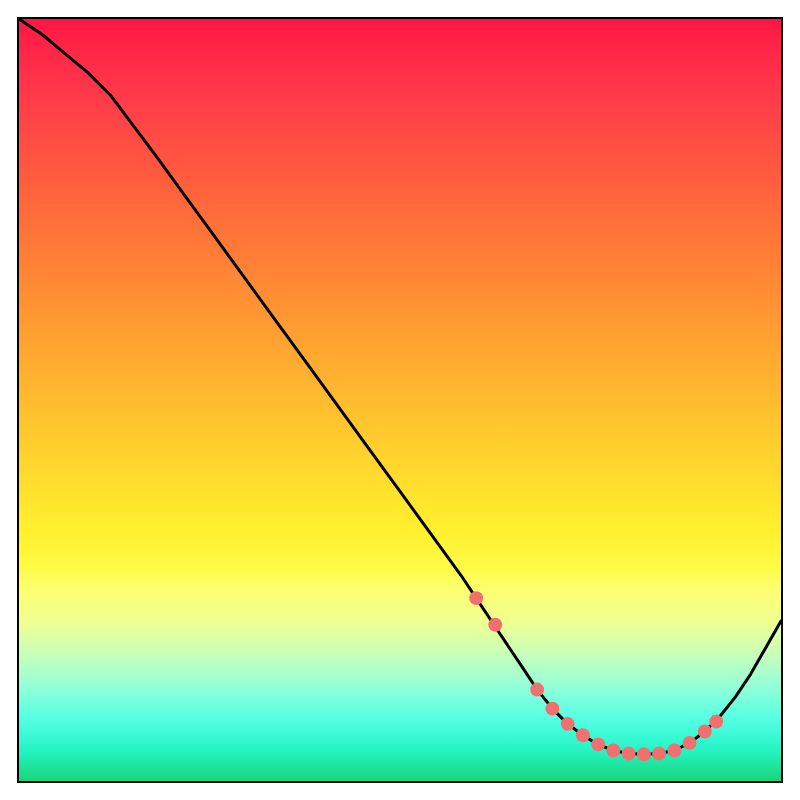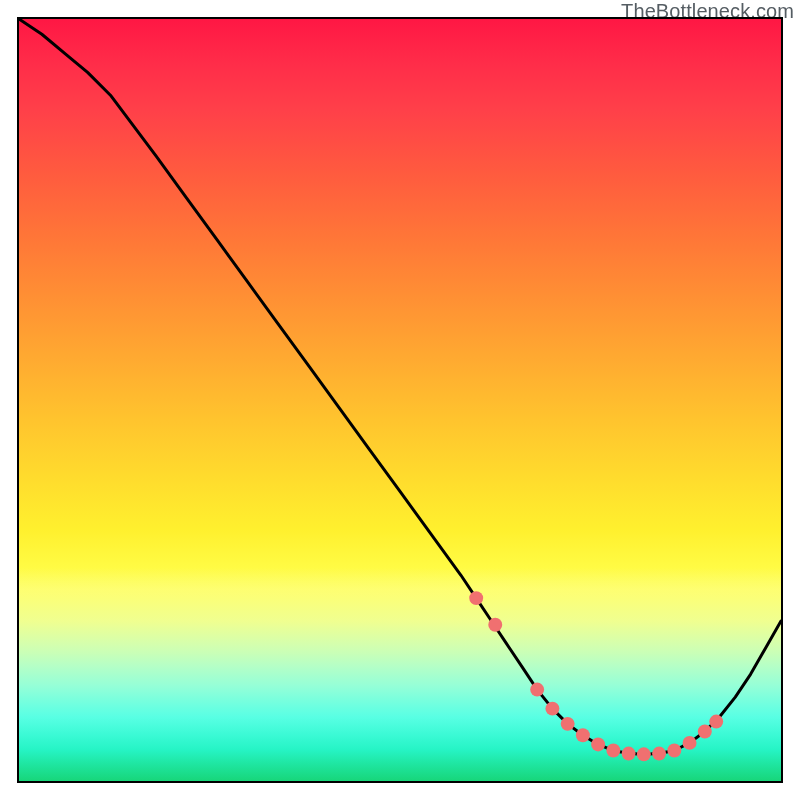--- a/index.html
+++ b/index.html
@@ -77,21 +77,20 @@
     font-size: 20px;
     color: #555d63;
     font-weight: 500;
     letter-spacing: 0.1px;
   }
 </style>
 </head>
 <body>
 
 <div class="chart-container">
-  <div class="watermark">TheBottleneck.com</div>
   <div class="plot-area">
     <div class="gradient-bg"></div>
     <div class="gradient-bg2"></div>
     <svg class="curve-svg" viewBox="0 0 766 766" preserveAspectRatio="none">
       <path id="curve-path" fill="none" stroke="#000000" stroke-width="3" stroke-linejoin="round" stroke-linecap="round" d="M0.00 0.00 L22.98 15.32 L45.96 34.47 L68.94 53.62 L91.92 76.60 L114.90 107.24 L137.88 137.88 L168.52 180.01 L199.16 222.14 L229.80 264.27 L260.44 306.40 L291.08 348.53 L321.72 390.66 L352.36 432.79 L383.00 474.92 L413.64 517.05 L444.28 559.18 L459.60 582.16 L474.92 605.14 L490.24 628.12 L505.56 651.10 L520.88 674.08 L536.20 693.23 L551.52 708.55 L566.84 720.04 L582.16 729.23 L597.48 735.36 L612.80 738.42 L628.12 739.19 L643.44 738.42 L658.76 735.36 L674.08 727.70 L689.40 716.21 L704.72 700.89 L720.04 681.74 L735.36 658.76 L750.68 631.95 L766.00 605.14"></path>
       <g id="markers">
           <circle cx="459.60" cy="582.16" r="7" fill="#f07070"></circle>
           <circle cx="478.75" cy="608.97" r="7" fill="#f07070"></circle>
           <circle cx="520.88" cy="674.08" r="7" fill="#f07070"></circle>
           <circle cx="536.20" cy="693.23" r="7" fill="#f07070"></circle>

